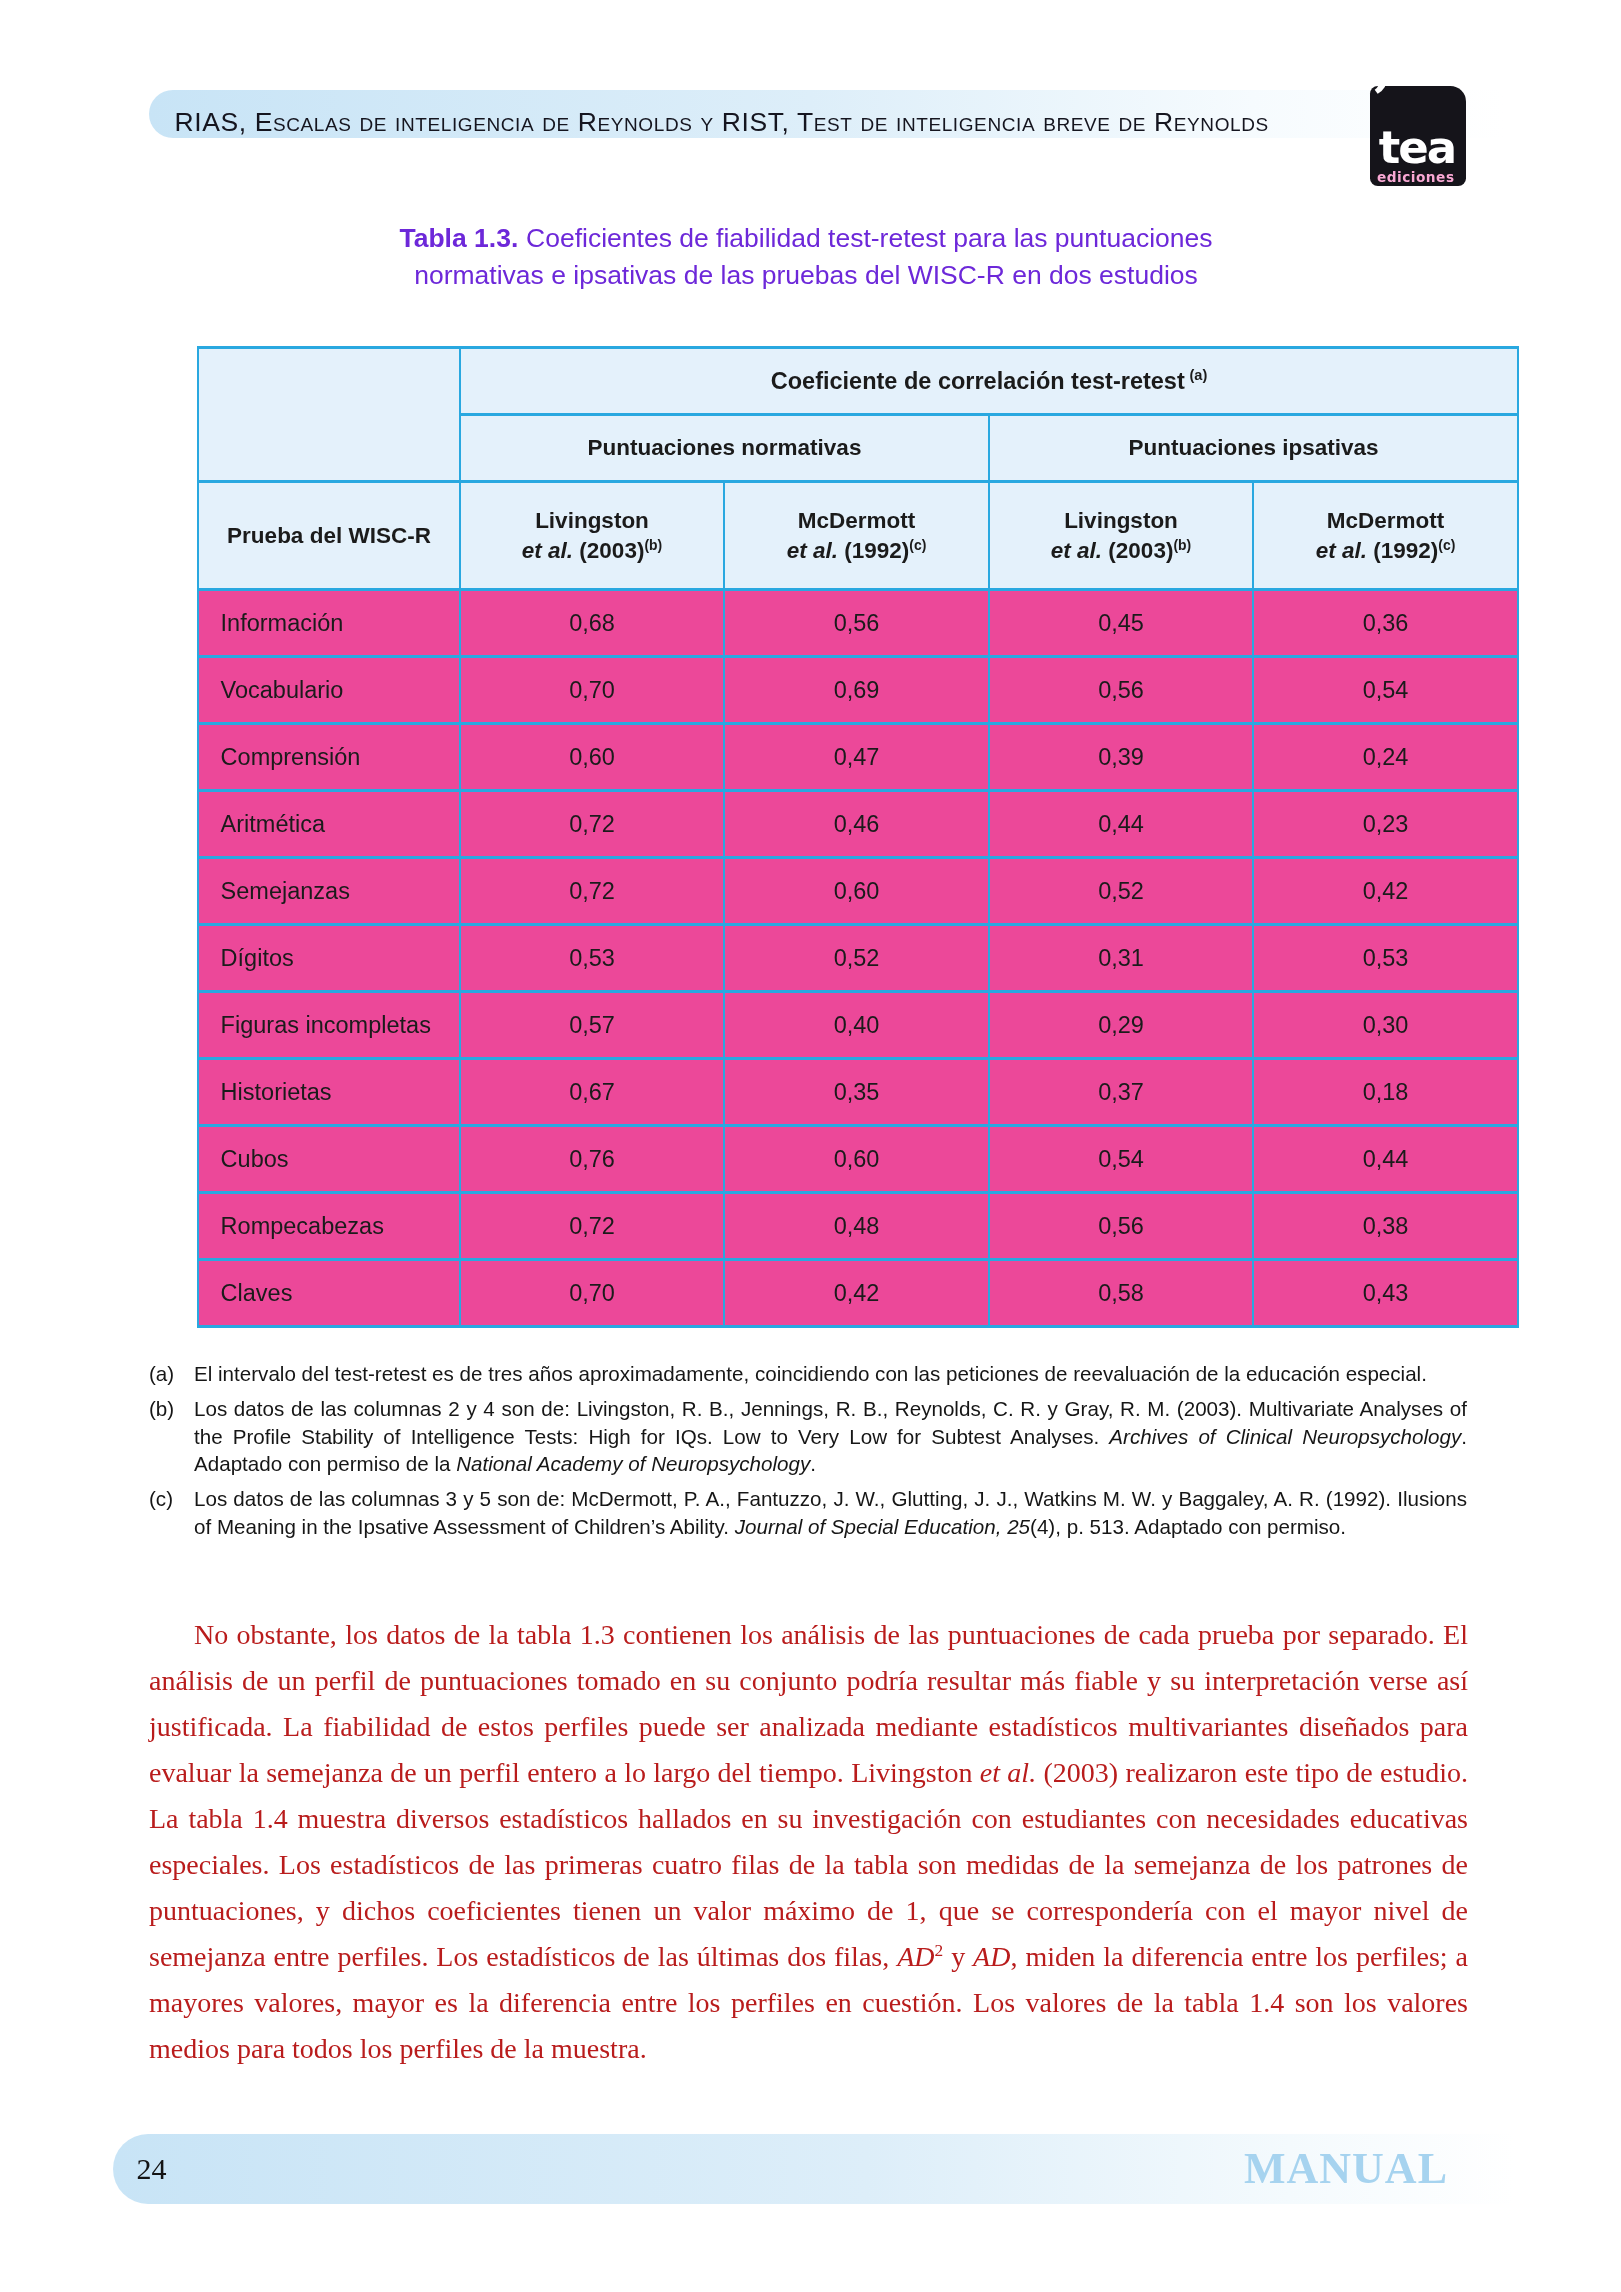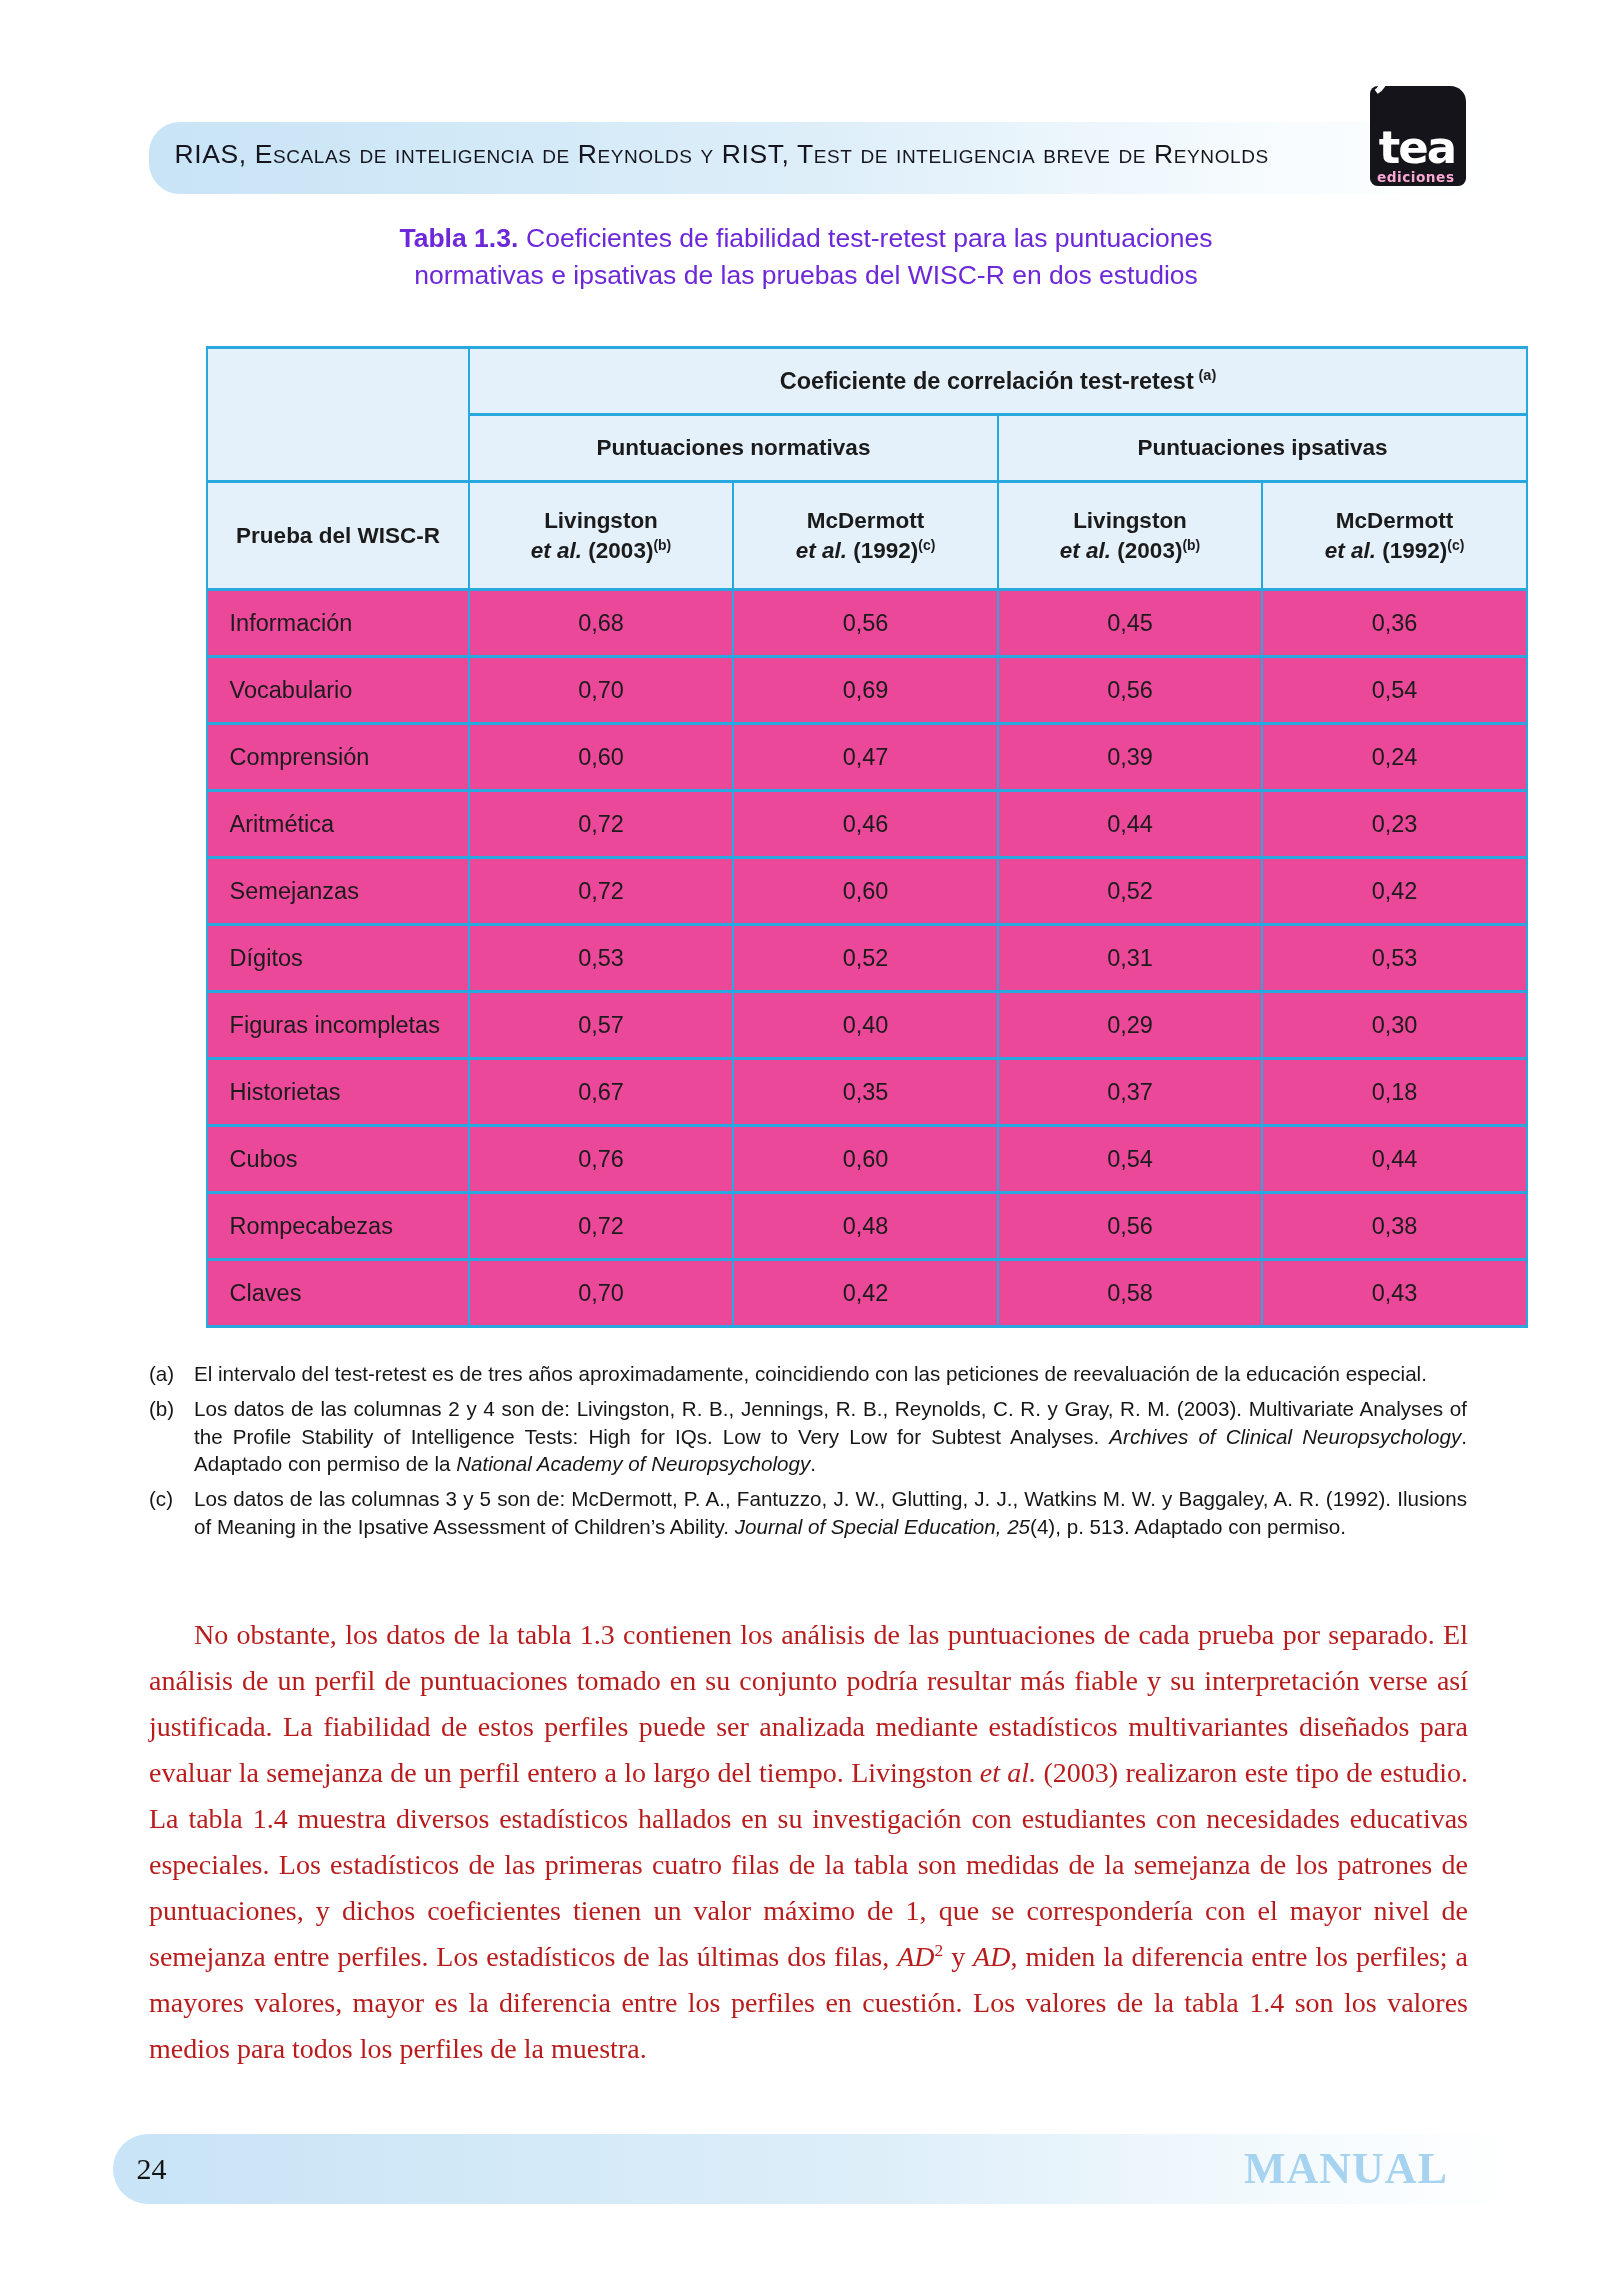--- a/index.html
+++ b/index.html
@@ -5,24 +5,23 @@
   * { margin:0; padding:0; box-sizing:border-box; }
   html,body { background:#e8e8e8; }
   .page {
     position:relative; width:1621px; height:2293px;
     background:#ffffff; overflow:hidden; margin:0 auto;
     font-family:"Liberation Sans", sans-serif; color:#1b1b1b;
   }
 
   
   .header-bar {
-    position:absolute; left:149px; top:90px; width:1472px; height:72px;
+    position:absolute; left:149px; top:90px; width:1472px; height:48px;
     background:linear-gradient(90deg,#c8e4f6 0%, #ddeef9 45%, #f6fbfe 75%, #ffffff 92%);
     border-radius:31px 0 0 31px;
-    margin-top:32px;
   }
   .header-title {
     position:absolute; left:25.5px; top:0; height:64px; line-height:64px;
     font-variant:small-caps; font-size:26.5px; letter-spacing:0.6px; color:#15151f;
     white-space:nowrap;
   }
 
   
   .tea-logo {
     position:absolute; left:1370px; top:86px; width:96px; height:100px;
@@ -44,21 +43,21 @@
   }
 
   
   .table-title {
     position:absolute; left:147px; top:220px; width:1318px;
     text-align:center; color:#6d28d9; font-size:26.5px; line-height:37px;
   }
   .table-title .tbold { font-weight:bold; margin-right:7.8px; }
 
   
-  .tblwrap { position:absolute; left:163px; top:346px;padding-left:43px; }
+  .tblwrap { position:absolute; left:154px; top:346px;padding-left:43px; }
   table.rel {
     border-collapse:collapse; table-layout:fixed; width:1318px;
     font-size:23.5px; color:#1b1b1b;
   }
   table.rel th, table.rel td {
     border-style:solid; border-color:#29a8e0; border-width:3.9px 2px;
   }
   table.rel th { background:#e4f1fb; font-weight:bold; text-align:center; vertical-align:middle; }
   table.rel .toph { height:67px; font-size:23.5px; }
   table.rel .grouph { height:67px; font-size:22.5px;margin-left:36px; }

